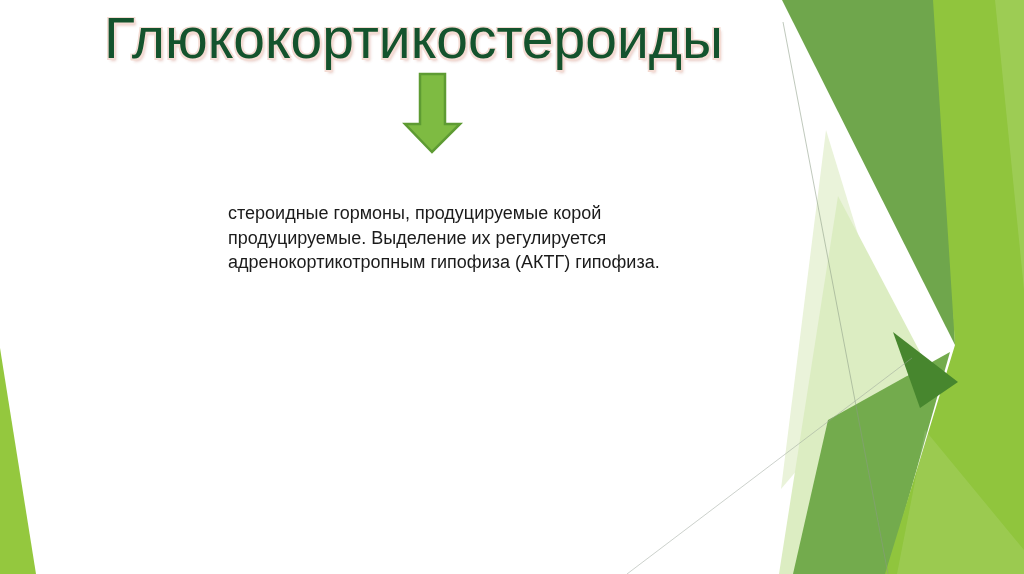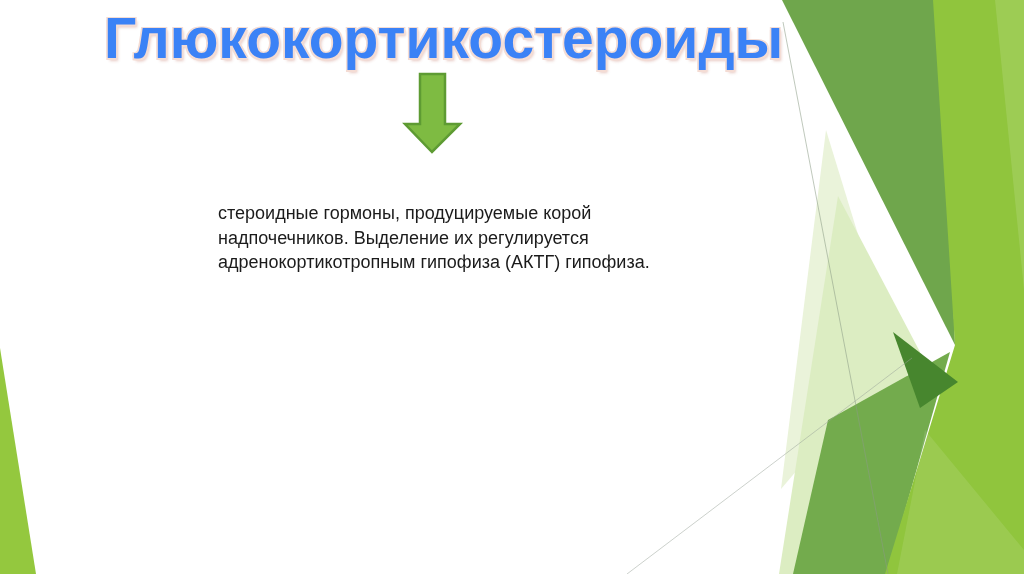--- a/index.html
+++ b/index.html
@@ -18,42 +18,42 @@
     height: 574px;
     display: block;
   }
   .title {
     position: absolute;
     left: 104px;
     top: 10px;
     margin: 0;
     font-size: 57px;
     line-height: 1.0;
-    font-weight: 700;
-    color: #3b82f6;
+    font-weight: 400;
+    color: #14532d;
     letter-spacing: 0px;
     white-space: nowrap;
     text-shadow:
       -1.5px -1.5px 0 #F4DCD4,
        1.5px -1.5px 0 #F4DCD4,
       -1.5px  1.5px 0 #F4DCD4,
        1.5px  1.5px 0 #F4DCD4,
        2px 3px 3px rgba(180, 80, 60, 0.30);
   }
   .down-arrow {
     position: absolute;
     left: 399px;
     top: 71px;
     width: 66px;
     height: 85px;
     display: block;
   }
   .body-text {
     position: absolute;
-    left: 218px;
+    left: 228px;
     top: 201px;
     width: 500px;
     font-size: 18px;
     line-height: 24.5px;
     color: #1B1B1B;
     font-weight: 400;
   }
 </style>
 </head>
 <body>
@@ -83,17 +83,17 @@
   </svg>
 
   <h1 class="title">Глюкокортикостероиды</h1>
 
   <svg class="down-arrow" viewBox="0 0 66 85" aria-hidden="true">
     <polygon points="21,3 46,3 46,53 61,53 33,81 6,53 21,53" stroke="#5E9B33" stroke-width="2.5" stroke-linejoin="miter" fill="#7EBB42"></polygon>
   </svg>
 
   <div class="body-text">
     <div>стероидные гормоны, продуцируемые корой</div>
-    <div>надпочечников. Выделение их регулируется</div>
+    <div>продуцируемые. Выделение их регулируется</div>
     <div>адренокортикотропным гипофиза (АКТГ) гипофиза.</div>
   </div>
 
 </div>
 
 </body></html>

